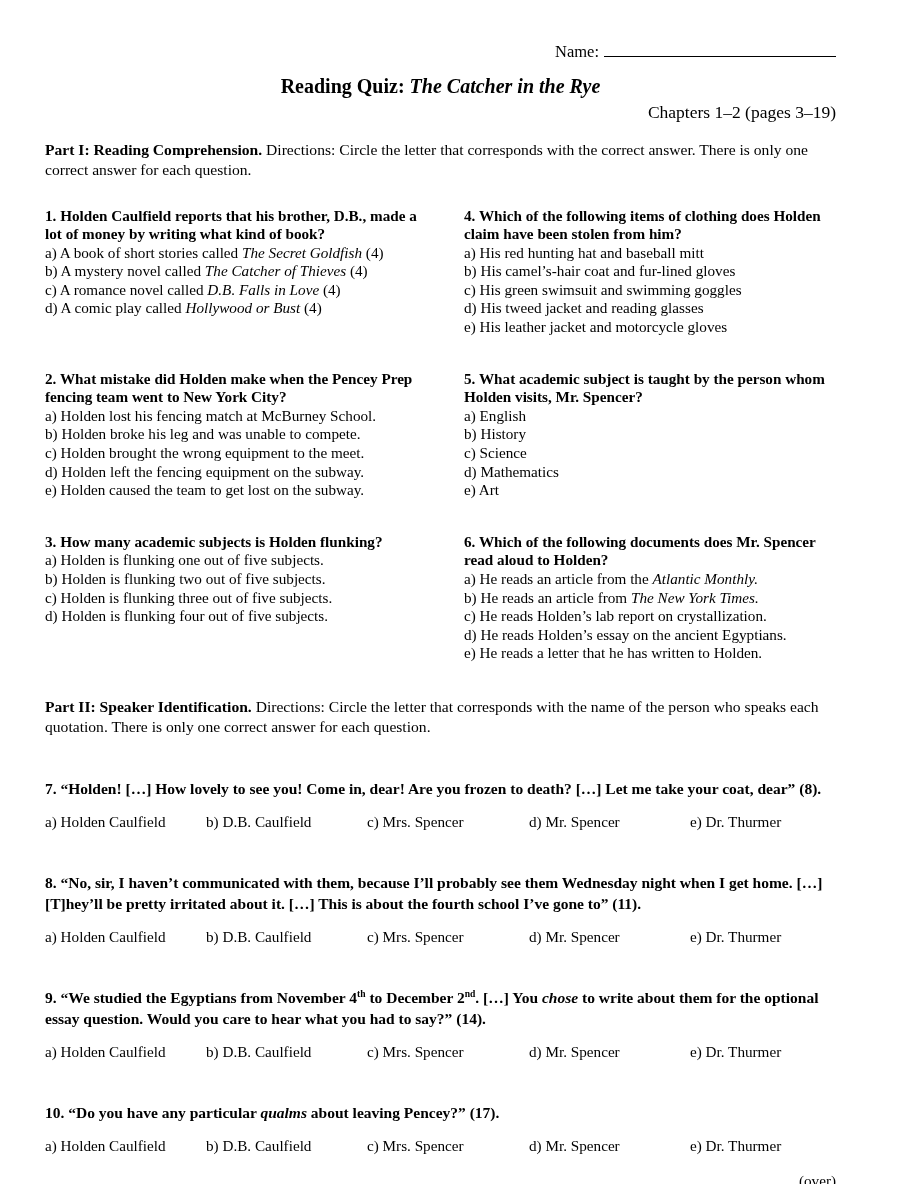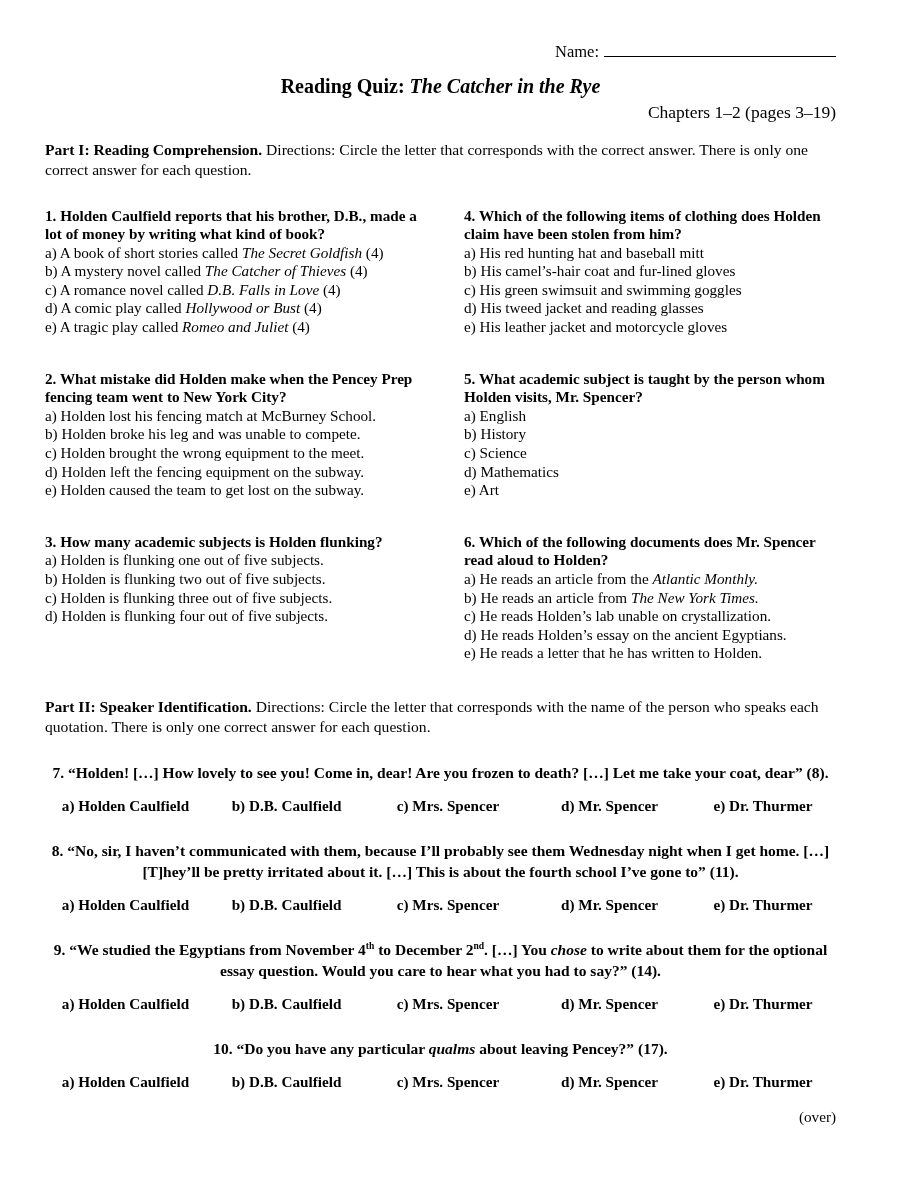--- a/index.html
+++ b/index.html
@@ -33,28 +33,27 @@
     grid-template-columns: 386px 1fr;
     column-gap: 18px;
     row-gap: 19px;
     margin-top: 27px;
     font-size: 15.2px;
     line-height: 18.6px;
     gap: 33px;
   }
   .qstem { font-weight: bold; }
 
-  .p2q { margin-top: 25px; text-align: center; }
+  .p2q { margin-top: 41px; }
   .p2stem { font-weight: bold; font-size: 15.5px; line-height: 21px; }
   .ansrow {
     display: grid;
     grid-template-columns: 161px 161px 162px 161px 1fr;
     margin-top: 14px;
     font-size: 15.2px;
-    font-weight: bold;
   }
   .over { text-align: right; margin-top: 17px; font-size: 15.2px; }
 </style>
 </head>
 <body>
 
 <div class="page">
 
   <div class="name-row">
     <span>Name:</span><span class="name-line"></span>
@@ -69,21 +68,20 @@
     <span class="b">Part I: Reading Comprehension.</span><span> Directions: Circle the letter that corresponds with the correct answer. There is only one correct answer for each question.</span>
   </p>
 
   <div class="qgrid" id="part1-grid">
       <div>
         <div class="qstem">1. Holden Caulfield reports that his brother, D.B., made a lot of money by writing what kind of book?</div>
         <div><span>a) A book of short stories called </span><span class="it">The Secret Goldfish</span><span> (4)</span></div>
         <div><span>b) A mystery novel called </span><span class="it">The Catcher of Thieves</span><span> (4)</span></div>
         <div><span>c) A romance novel called </span><span class="it">D.B. Falls in Love</span><span> (4)</span></div>
         <div><span>d) A comic play called </span><span class="it">Hollywood or Bust</span><span> (4)</span></div>
-        <div><span>e) A tragic play called </span><span class="it">Romeo and Juliet</span><span> (4)</span></div>
       </div>
       <div>
         <div class="qstem">4. Which of the following items of clothing does Holden claim have been stolen from him?</div>
         <div><span>a) His red hunting hat and baseball mitt</span></div>
         <div><span>b) His camel’s-hair coat and fur-lined gloves</span></div>
         <div><span>c) His green swimsuit and swimming goggles</span></div>
         <div><span>d) His tweed jacket and reading glasses</span></div>
         <div><span>e) His leather jacket and motorcycle gloves</span></div>
       </div>
       <div>
@@ -106,21 +104,21 @@
         <div class="qstem">3. How many academic subjects is Holden flunking?</div>
         <div><span>a) Holden is flunking one out of five subjects.</span></div>
         <div><span>b) Holden is flunking two out of five subjects.</span></div>
         <div><span>c) Holden is flunking three out of five subjects.</span></div>
         <div><span>d) Holden is flunking four out of five subjects.</span></div>
       </div>
       <div>
         <div class="qstem">6. Which of the following documents does Mr. Spencer read aloud to Holden?</div>
         <div><span>a) He reads an article from the </span><span class="it">Atlantic Monthly.</span></div>
         <div><span>b) He reads an article from </span><span class="it">The New York Times.</span></div>
-        <div><span>c) He reads Holden’s lab unable on crystallization.</span></div>
+        <div><span>c) He reads Holden’s lab report on crystallization.</span></div>
         <div><span>d) He reads Holden’s essay on the ancient Egyptians.</span></div>
         <div><span>e) He reads a letter that he has written to Holden.</span></div>
       </div>
     </div>
 
   <p class="directions part2">
     <span class="b">Part II: Speaker Identification.</span><span> Directions: Circle the letter that corresponds with the name of the person who speaks each quotation. There is only one correct answer for each question.</span>
   </p>
 
   <div id="part2-list">

